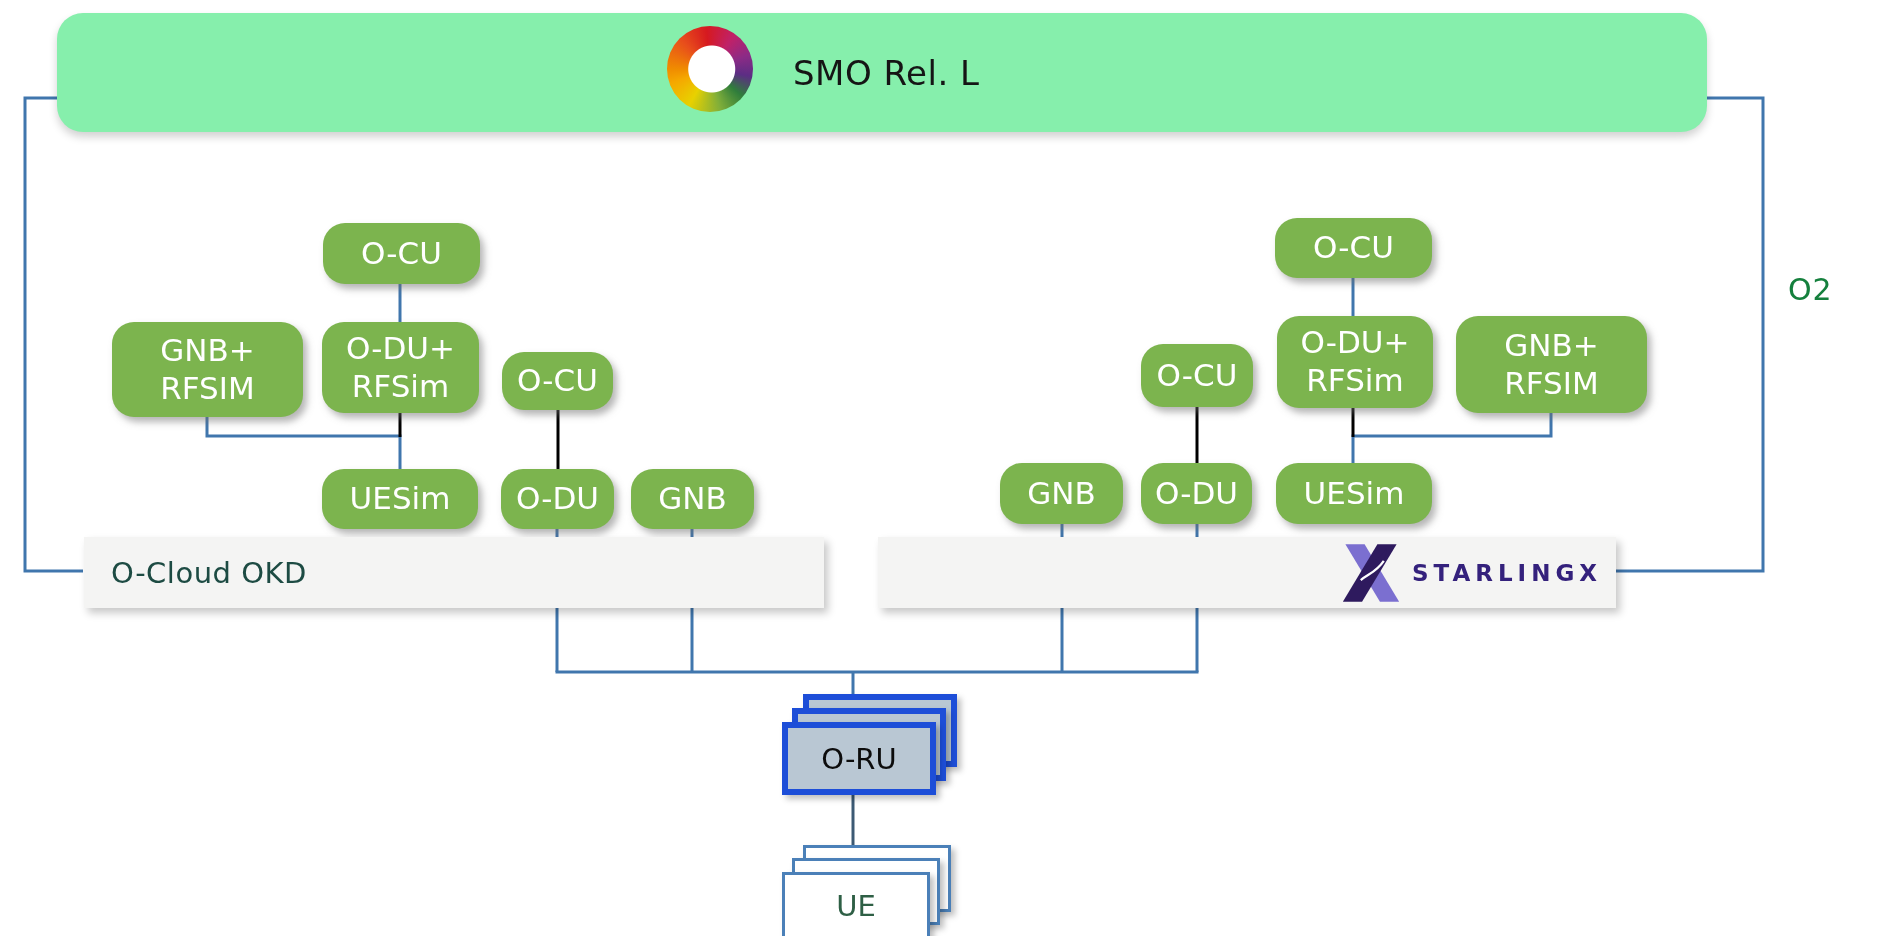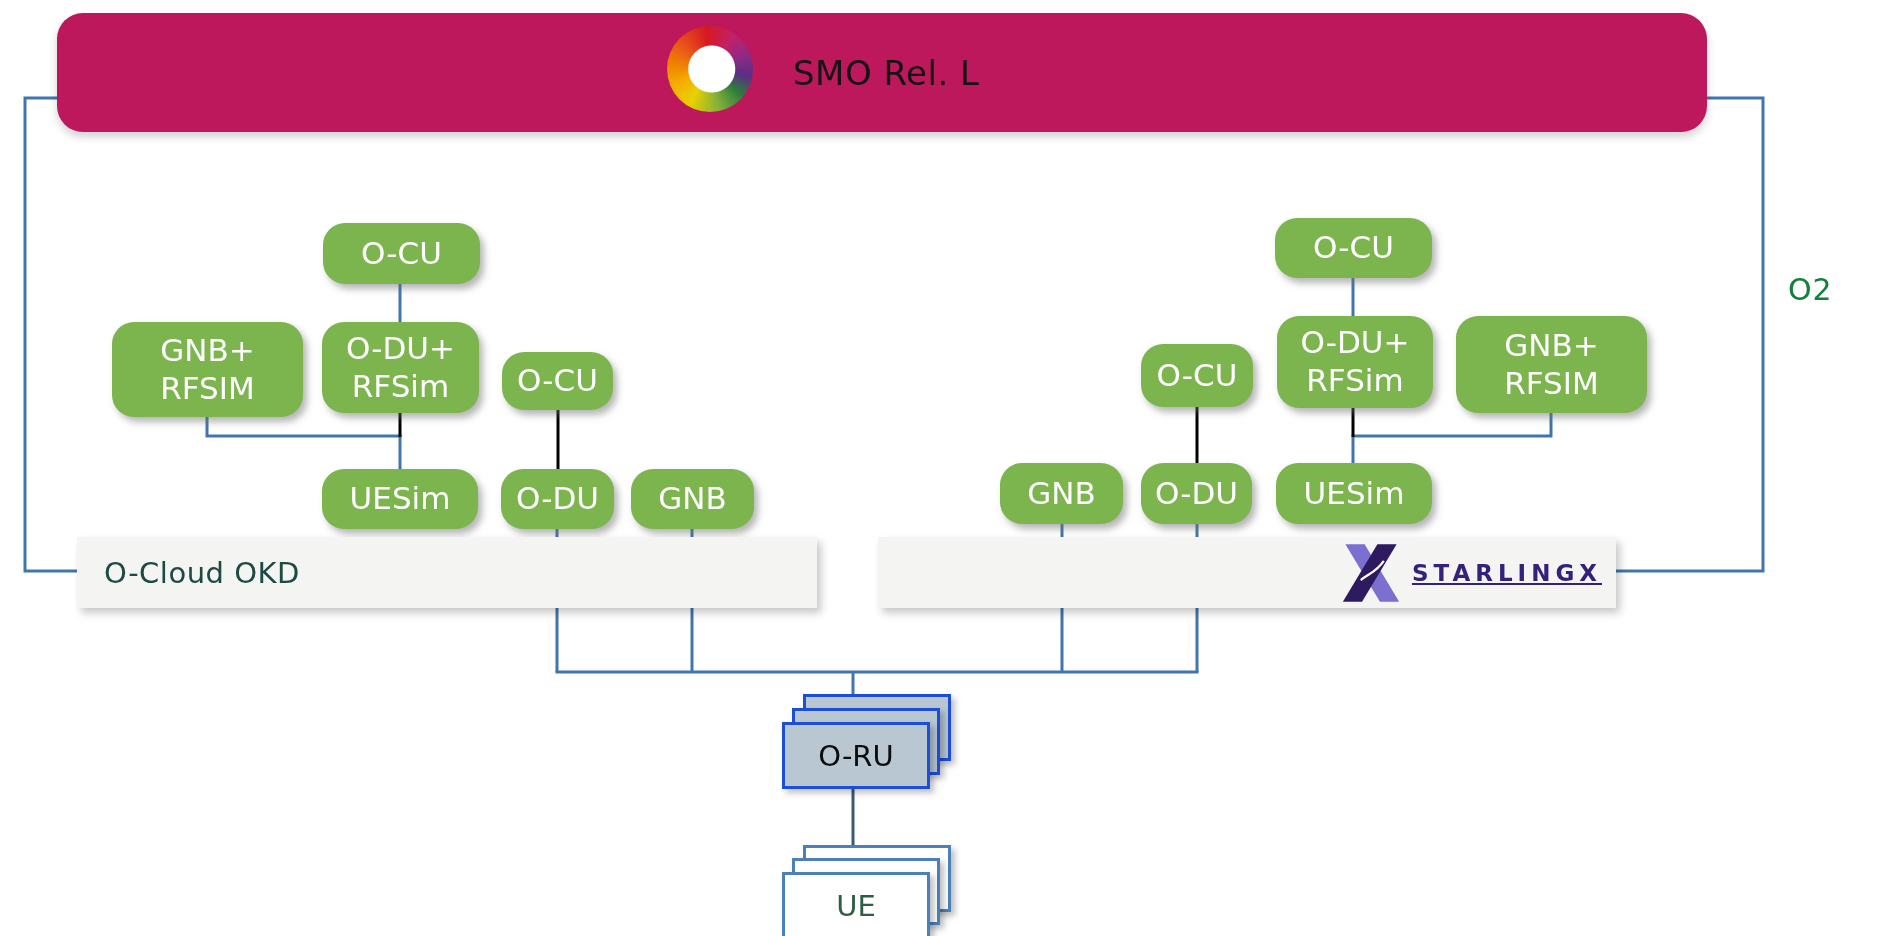--- a/index.html
+++ b/index.html
@@ -5,21 +5,21 @@
   html,body{margin:0;padding:0;background:#ffffff;}
   .stage{
     position:relative;width:1902px;height:936px;background:#ffffff;overflow:hidden;
     font-family:"DejaVu Sans","Liberation Sans",sans-serif;
   }
   .wires{position:absolute;left:0;top:0;width:1902px;height:936px;}
 
   
   .banner{
     position:absolute;left:57px;top:13px;width:1650px;height:119px;
-    background:#be185d;border-radius:26px;
+    background:#86efac;border-radius:26px;
     box-shadow:0 5px 8px rgba(0,0,0,.18);
   }
   .oran-logo{
     position:absolute;left:610px;top:13px;width:86px;height:86px;border-radius:50%;
     background:
       radial-gradient(circle at 52% 50%, #ffffff 0 23px, rgba(255,255,255,0) 24px),
       conic-gradient(from -90deg,
         #f08c00 0deg,#e84e1b 45deg,#d61920 85deg,#c02168 125deg,
         #8c2b86 160deg,#5c2d84 190deg,#2f7d3b 220deg,#7fae3a 255deg,
         #e8d100 300deg,#f5a800 340deg,#f08c00 360deg);
@@ -44,29 +44,29 @@
     box-shadow:4px 5px 8px rgba(0,0,0,.22);
   }
   .bar-label{
     position:absolute;left:27px;top:0;height:71px;display:flex;align-items:center;
     font-size:29px;color:#1d4b43;letter-spacing:.5px;white-space:nowrap;
   }
   .vendor{
     position:absolute;right:14px;top:0;height:71px;display:flex;align-items:center;gap:9px;
   }
   .redhat-word{font-size:28px;font-weight:700;color:#0d0d0d;letter-spacing:.2px;}
-  .starlingx-word{font-size:23px;font-weight:700;color:#34217c;letter-spacing:5px;text-decoration:underline;}
+  .starlingx-word{font-size:23px;font-weight:700;color:#34217c;letter-spacing:5px;}
 
   
   .stackbox{
     position:absolute;width:142px;height:61px;
     display:flex;align-items:center;justify-content:center;
     box-shadow:4px 4px 6px rgba(0,0,0,.25);
   }
-  .oru{background:#b9c7d3;border:3px solid #1d4ed8;font-size:29px;color:#0c0c0c;align-items:center;}
+  .oru{background:#b9c7d3;border:6px solid #1d4ed8;font-size:29px;color:#0c0c0c;align-items:center;}
   .ue{background:#ffffff;border:3px solid #4b80b8;font-size:29px;color:#2e5f45;}
 
   .o2{
     position:absolute;left:1788px;top:272px;font-size:30px;color:#15803d;letter-spacing:1px;
   }
 </style>
 </head>
 <body>
 
 <div class="stage">
@@ -122,21 +122,21 @@
   <div class="gbox" style="left:322px;top:469px;width:156px;height:60px">
     <span>UESim</span>
   </div>
   <div class="gbox" style="left:501px;top:469px;width:113px;height:60px">
     <span>O-DU</span>
   </div>
   <div class="gbox" style="left:631px;top:469px;width:123px;height:60px">
     <span>GNB</span>
   </div>
 
-  <div class="bar" style="left:77px;width:740px">
+  <div class="bar" style="left:84px;width:740px">
     <span class="bar-label">O-Cloud OKD</span>
   </div>
 
   <div class="gbox" style="left:1275px;top:218px;width:157px;height:60px">
     <span>O-CU</span>
   </div>
   <div class="gbox" style="left:1277px;top:316px;width:156px;height:92px">
     <span>O-DU+</span>
     <span>RFSim</span>
   </div>

